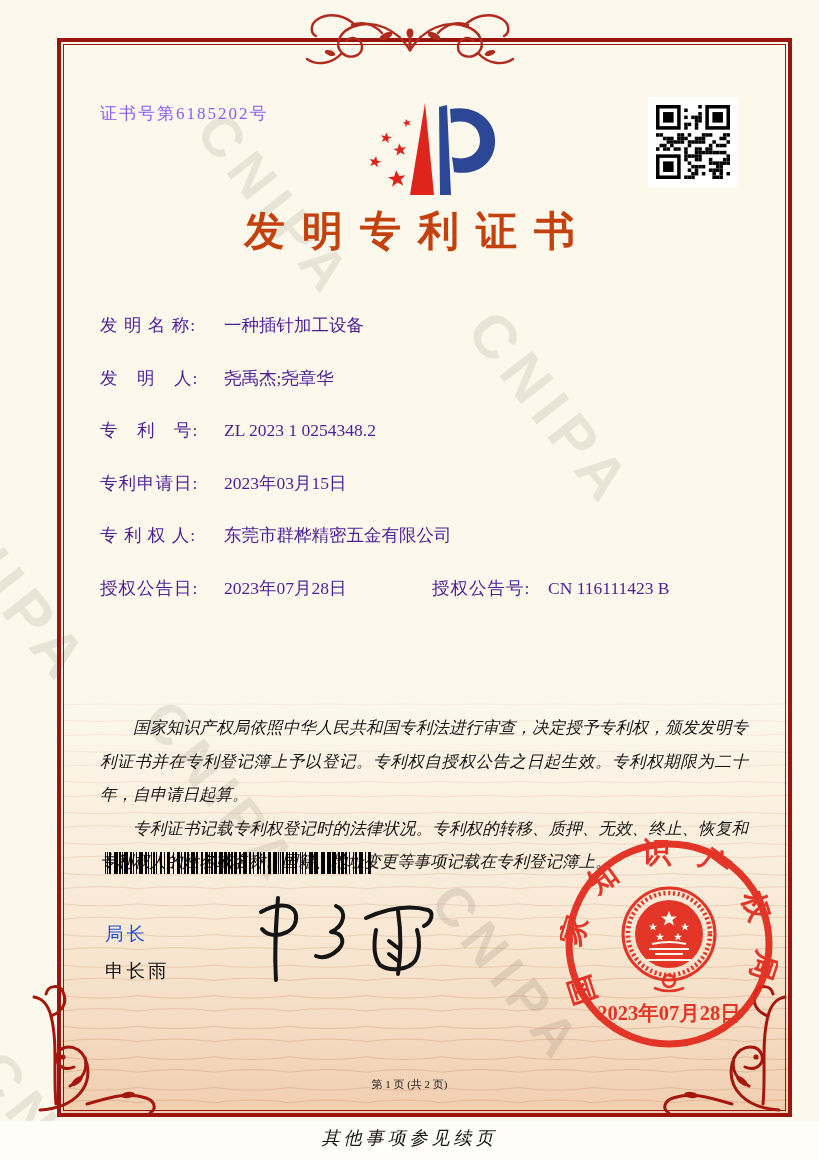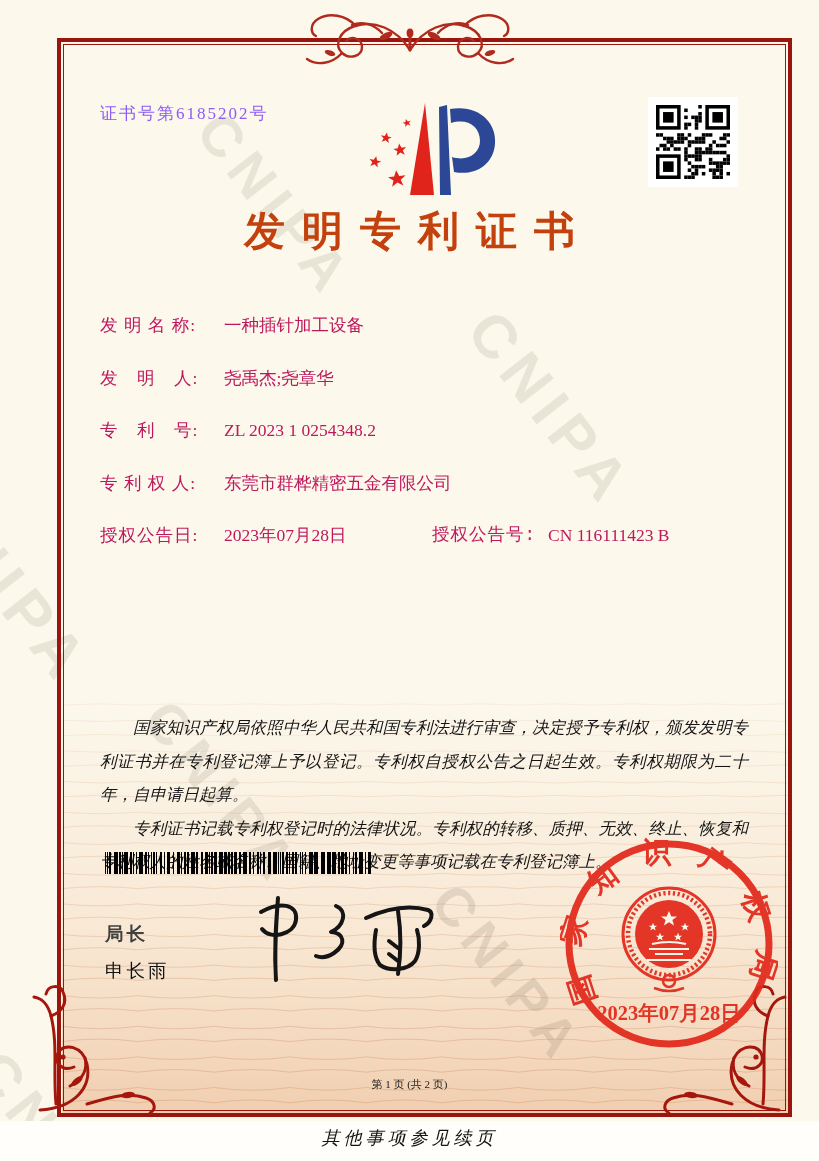--- a/index.html
+++ b/index.html
@@ -32,36 +32,36 @@
   .logo{left:327px;top:95px;z-index:5;}
   .qr-panel{left:648px;top:97px;width:90px;height:90px;background:#fff;z-index:5;}
   .qr-panel svg{position:absolute;left:8px;top:8px;}
   .doc-title{
     left:0;top:204px;width:819px;text-align:center;
     font-size:41px;font-weight:bold;letter-spacing:17px;text-indent:17px;
     color:#c2410c;z-index:5;
   }
   
   .fields{left:100px;top:313px;width:650px;z-index:5;}
-  .frow{display:flex;margin-bottom:27.5px;font-size:17.5px;line-height:25px;color:#be185d;position:relative;}
+  .frow{display:flex;margin-bottom:27.5px;font-size:17.5px;line-height:25px;color:#4c1d95;position:relative;}
   .flabel{flex:0 0 124px;letter-spacing:1px;}
   .fvalue{white-space:nowrap;text-align:right;}
   .frow-double .second{position:absolute;left:332px;top:0;display:flex;}
-  .frow-double .second .flabel{flex:0 0 116px;font-family:Liberation Mono, monospace;}
+  .frow-double .second .flabel{flex:0 0 116px;}
   
   .bodytext{left:100px;top:671px;width:648px;z-index:5;margin-top:40px;}
   .bodytext p{
     margin:0;font-size:16.5px;line-height:33.5px;text-indent:2em;
     font-style:italic;color:#141414;text-align:justify;
   }
   
   .pattern{left:62px;top:697px;z-index:1;}
   
   .barcode{left:105px;top:852px;z-index:5;}
-  .sig-title{left:105px;top:921px;font-size:18.5px;color:#404040;z-index:5;letter-spacing:3px;font-weight:bold;}
+  .sig-title{left:105px;top:921px;font-size:18.5px;color:#1d4ed8;z-index:5;letter-spacing:3px;}
   .sig-name{left:105px;top:958px;font-size:18.5px;color:#111;z-index:5;letter-spacing:3px;}
   .signature{left:248px;top:884px;z-index:5;}
   
   .seal{left:560px;top:837px;z-index:6;}
   .seal text{font-family:"Liberation Serif","DejaVu Serif",serif;}
   
   .page-num{left:0;top:1077px;width:819px;text-align:center;font-size:11px;color:#222;z-index:5;}
   .bottom-strip{left:0;top:1121px;width:819px;height:40px;background:#fffefb;z-index:4;}
   .cont-note{
     left:0;top:1126px;width:819px;text-align:center;
@@ -323,20 +323,24 @@
   </div>
   <div class="frow">
     <span class="flabel">发　明　人:</span>
     <span class="fvalue">尧禹杰;尧章华</span>
   </div>
   <div class="frow">
     <span class="flabel">专　利　号:</span>
     <span class="fvalue">ZL 2023 1 0254348.2</span>
   </div>
   <div class="frow">
+    <span class="flabel">专利申请日:</span>
+    <span class="fvalue">2023年03月15日</span>
+  </div>
+  <div class="frow">
     <span class="flabel">专 利 权 人:</span>
     <span class="fvalue">东莞市群桦精密五金有限公司</span>
   </div>
   <div class="frow frow-double">
     <span class="flabel">授权公告日:</span>
     <span class="fvalue">2023年07月28日</span>
     <span class="second">
       <span class="flabel">授权公告号:</span>
       <span class="fvalue">CN 116111423 B</span>
     </span>

